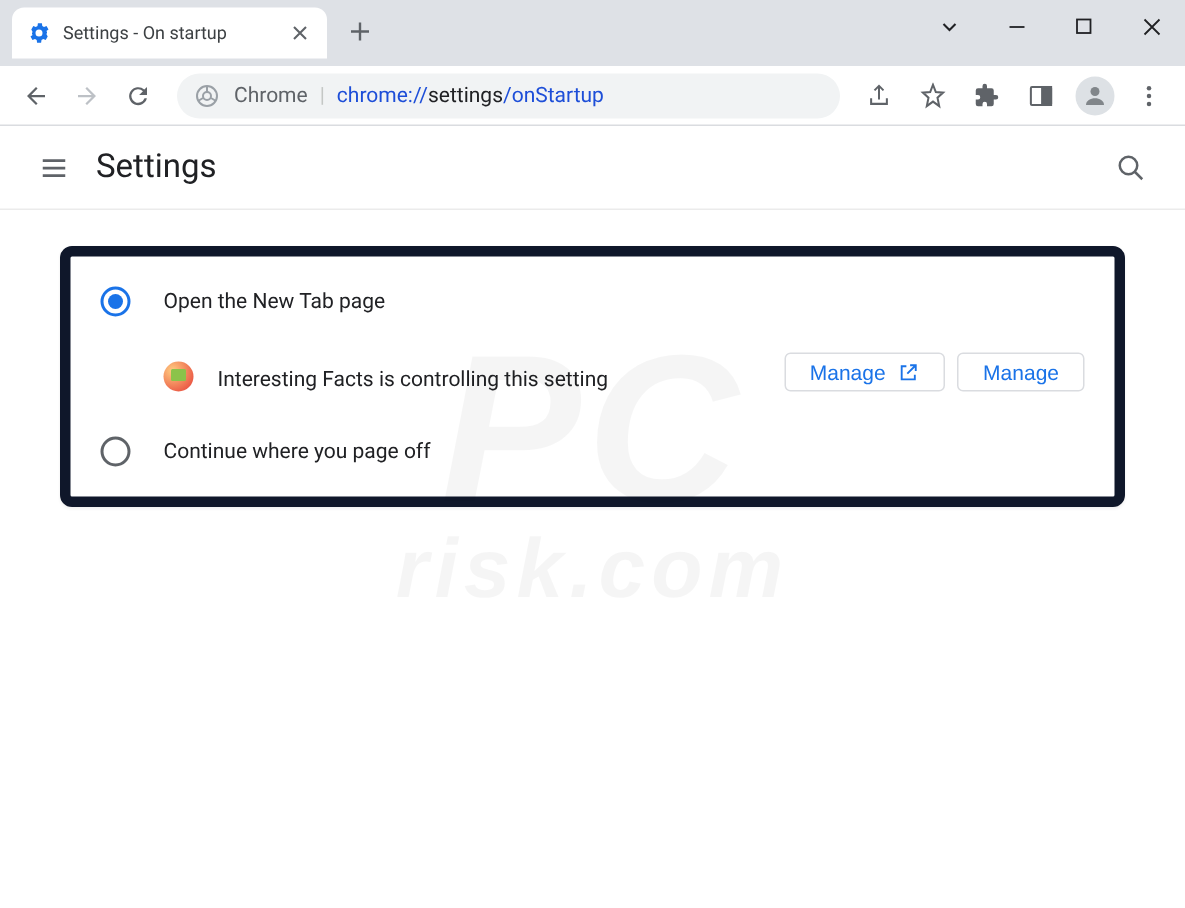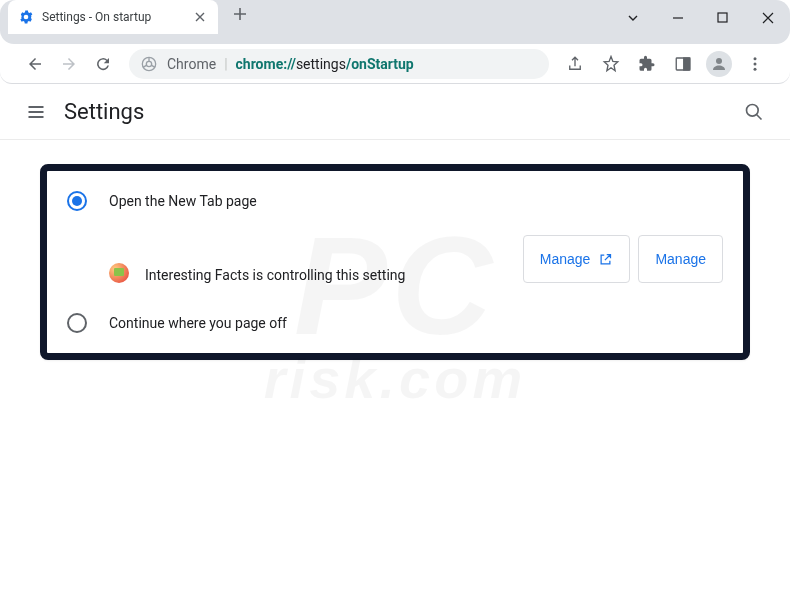--- a/index.html
+++ b/index.html
@@ -9,23 +9,22 @@
       font-family: 'Segoe UI', Roboto, Arial, sans-serif;
       background: #fff;
       overflow: hidden;
       position: relative;
     }
     
     .titlebar {
       height: 44px;
       background: #dee1e6;
       display: flex;
-      align-items: flex-start;
+      align-items: center;
       position: relative;
-      border-radius: 14px;
     }
     .tab {
       margin-left: 8px;
       height: 34px;
       background: #fff;
       border-radius: 8px 8px 0 0;
       display: flex;
       align-items: center;
       padding: 0 10px;
       min-width: 210px;
@@ -81,23 +80,22 @@
       color: #202124;
       cursor: pointer;
     }
     
     .toolbar {
       height: 40px;
       background: #fff;
       border-bottom: 1px solid #dadce0;
       display: flex;
       align-items: center;
-      padding: 0 19px;
+      padding: 0 8px;
       gap: 2px;
-      border-radius: 12px;
     }
     .tb-btn {
       width: 32px;
       height: 32px;
       display: flex;
       align-items: center;
       justify-content: center;
       color: #5f6368;
       cursor: pointer;
       border-radius: 50%;
@@ -119,21 +117,21 @@
       width: 16px;
       height: 16px;
       margin-right: 10px;
       display:flex;
       align-items:center;
       justify-content:center;
     }
     .omnibox .scheme { color: #5f6368; }
     .omnibox .sep { color: #c4c7c5; margin: 0 8px; }
     .omnibox .path { color: #202124; }
-    .omnibox .path-dim { color: #0f766e; font-weight: bold; }
+    .omnibox .path-dim { color: #1d4ed8; }
     .tb-actions {
       display: flex;
       align-items: center;
       gap: 4px;
     }
     .avatar-circle {
       width: 26px;
       height: 26px;
       border-radius: 50%;
       background: #dde1e5;
@@ -250,21 +248,21 @@
       margin-left: auto;
       display: flex;
       gap: 8px;
     }
     .outline-btn {
       border: 1px solid #dadce0;
       border-radius: 4px;
       background: #fff;
       color: #1a73e8;
       font-size: 14px;
-      padding: 15px 16px;
+      padding: 4px 16px;
       cursor: pointer;
       font-weight: 500;
       display: flex;
       align-items: center;
       gap: 8px;
     }
     
     .watermark {
       position: absolute;
       top: 50%;

